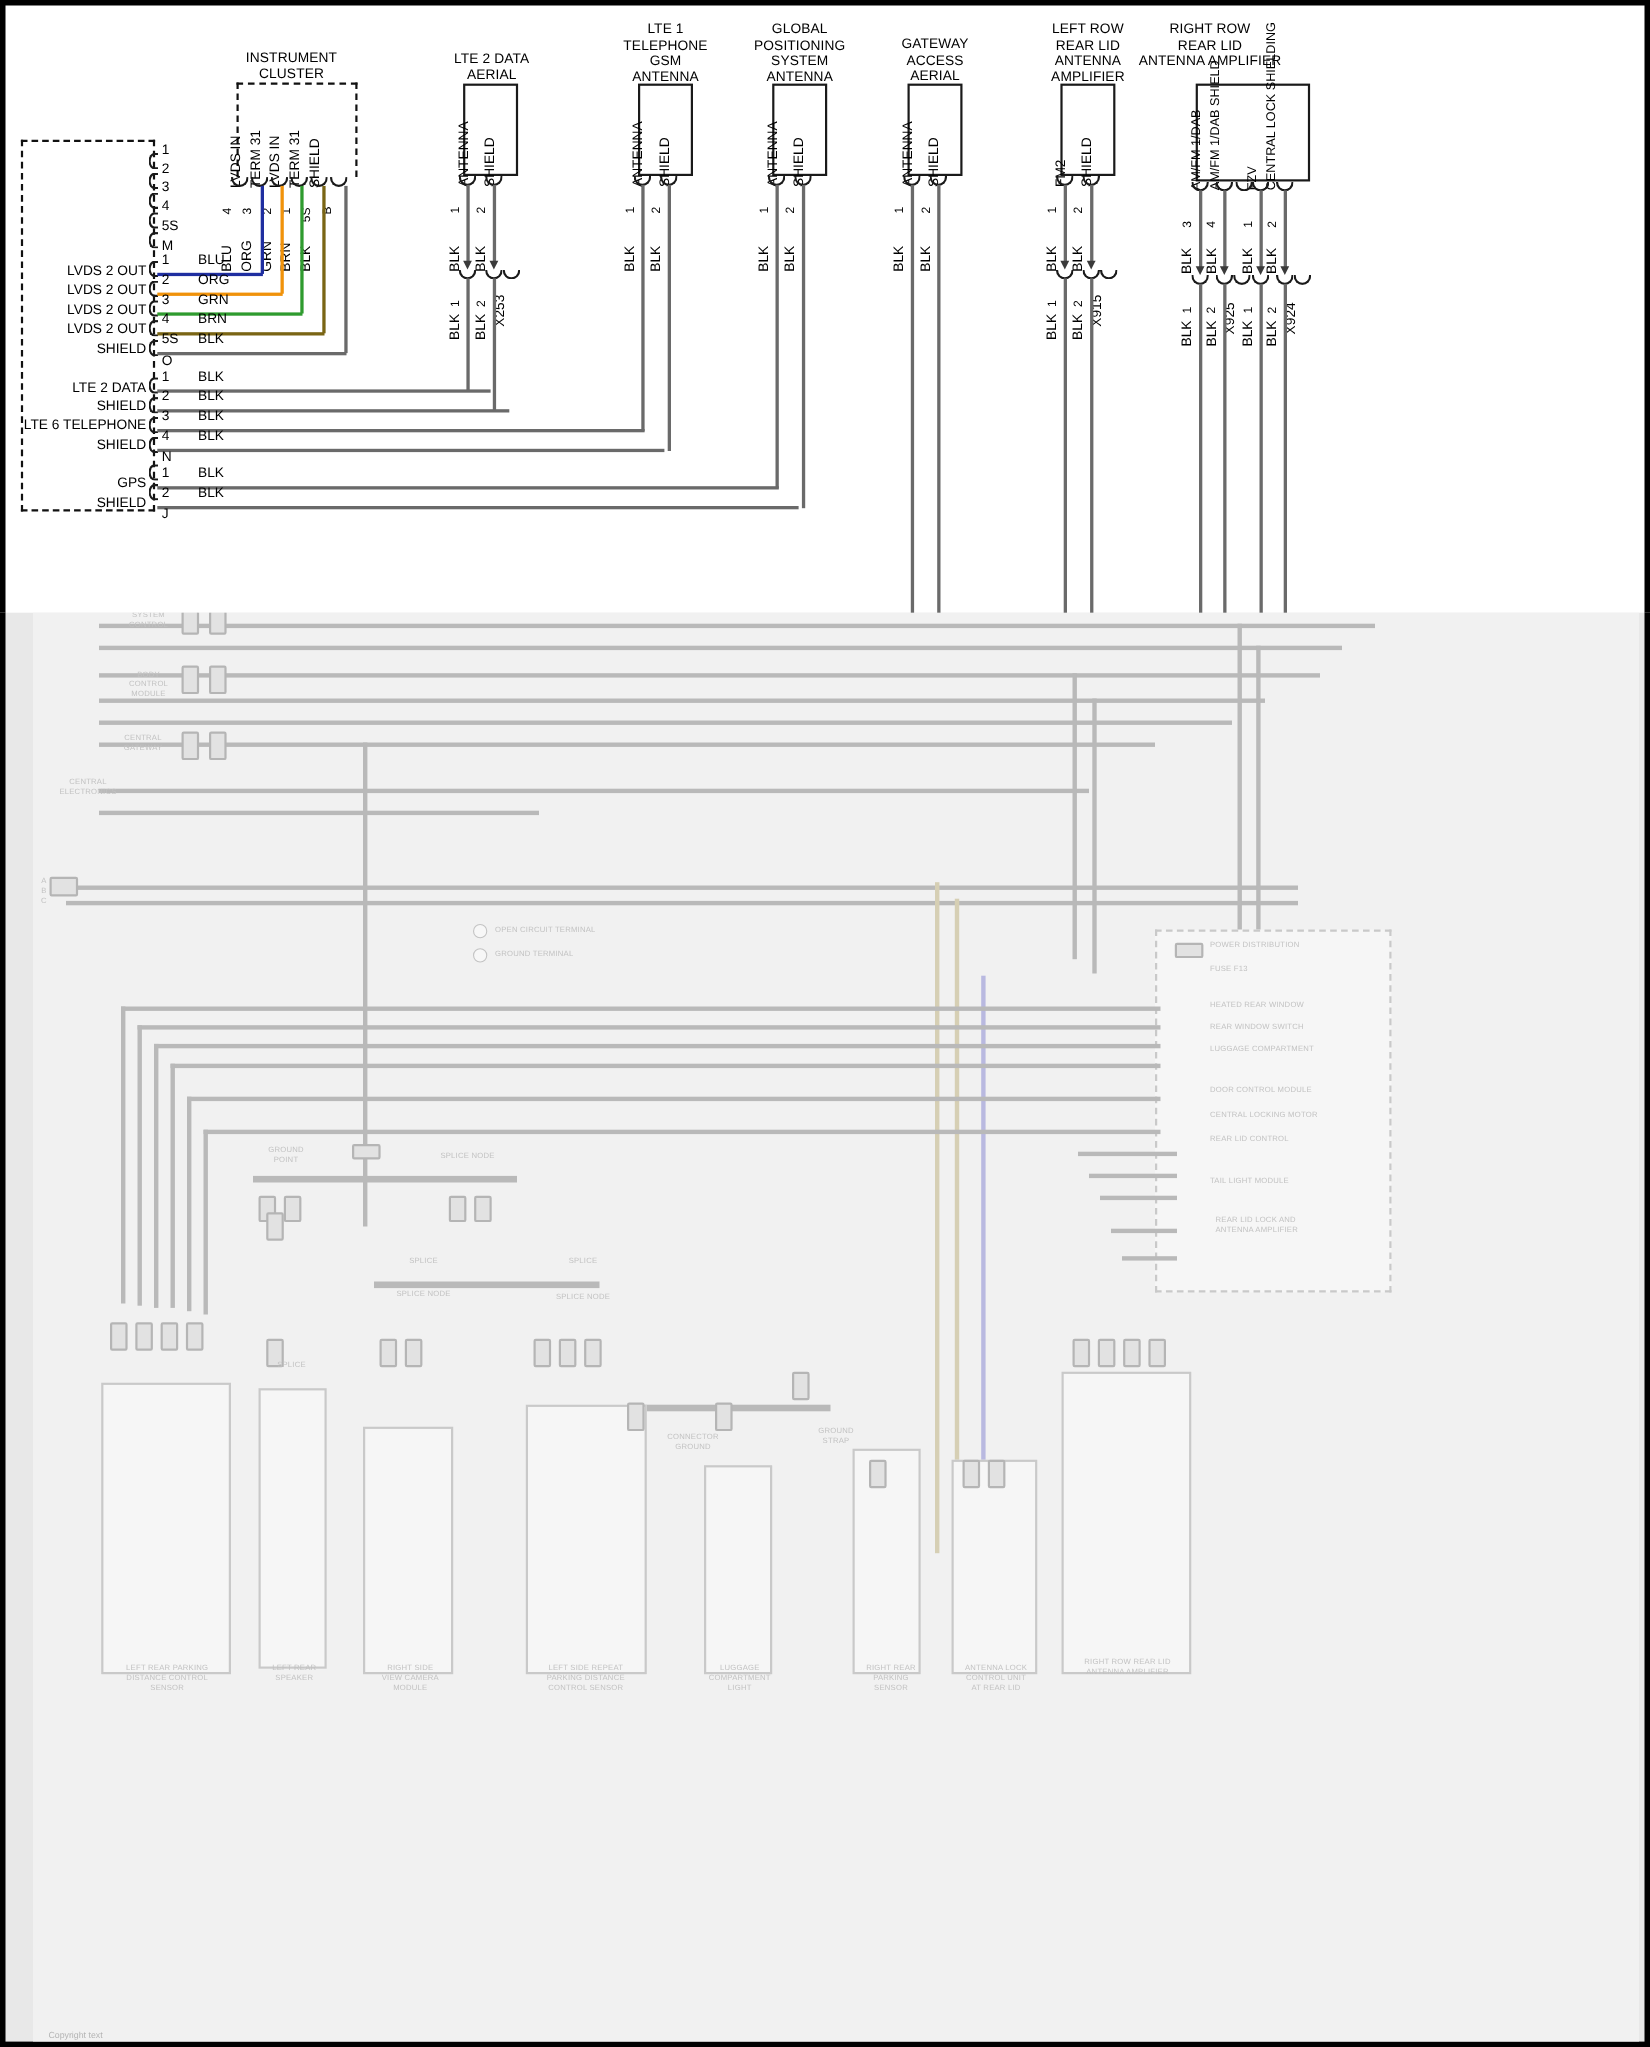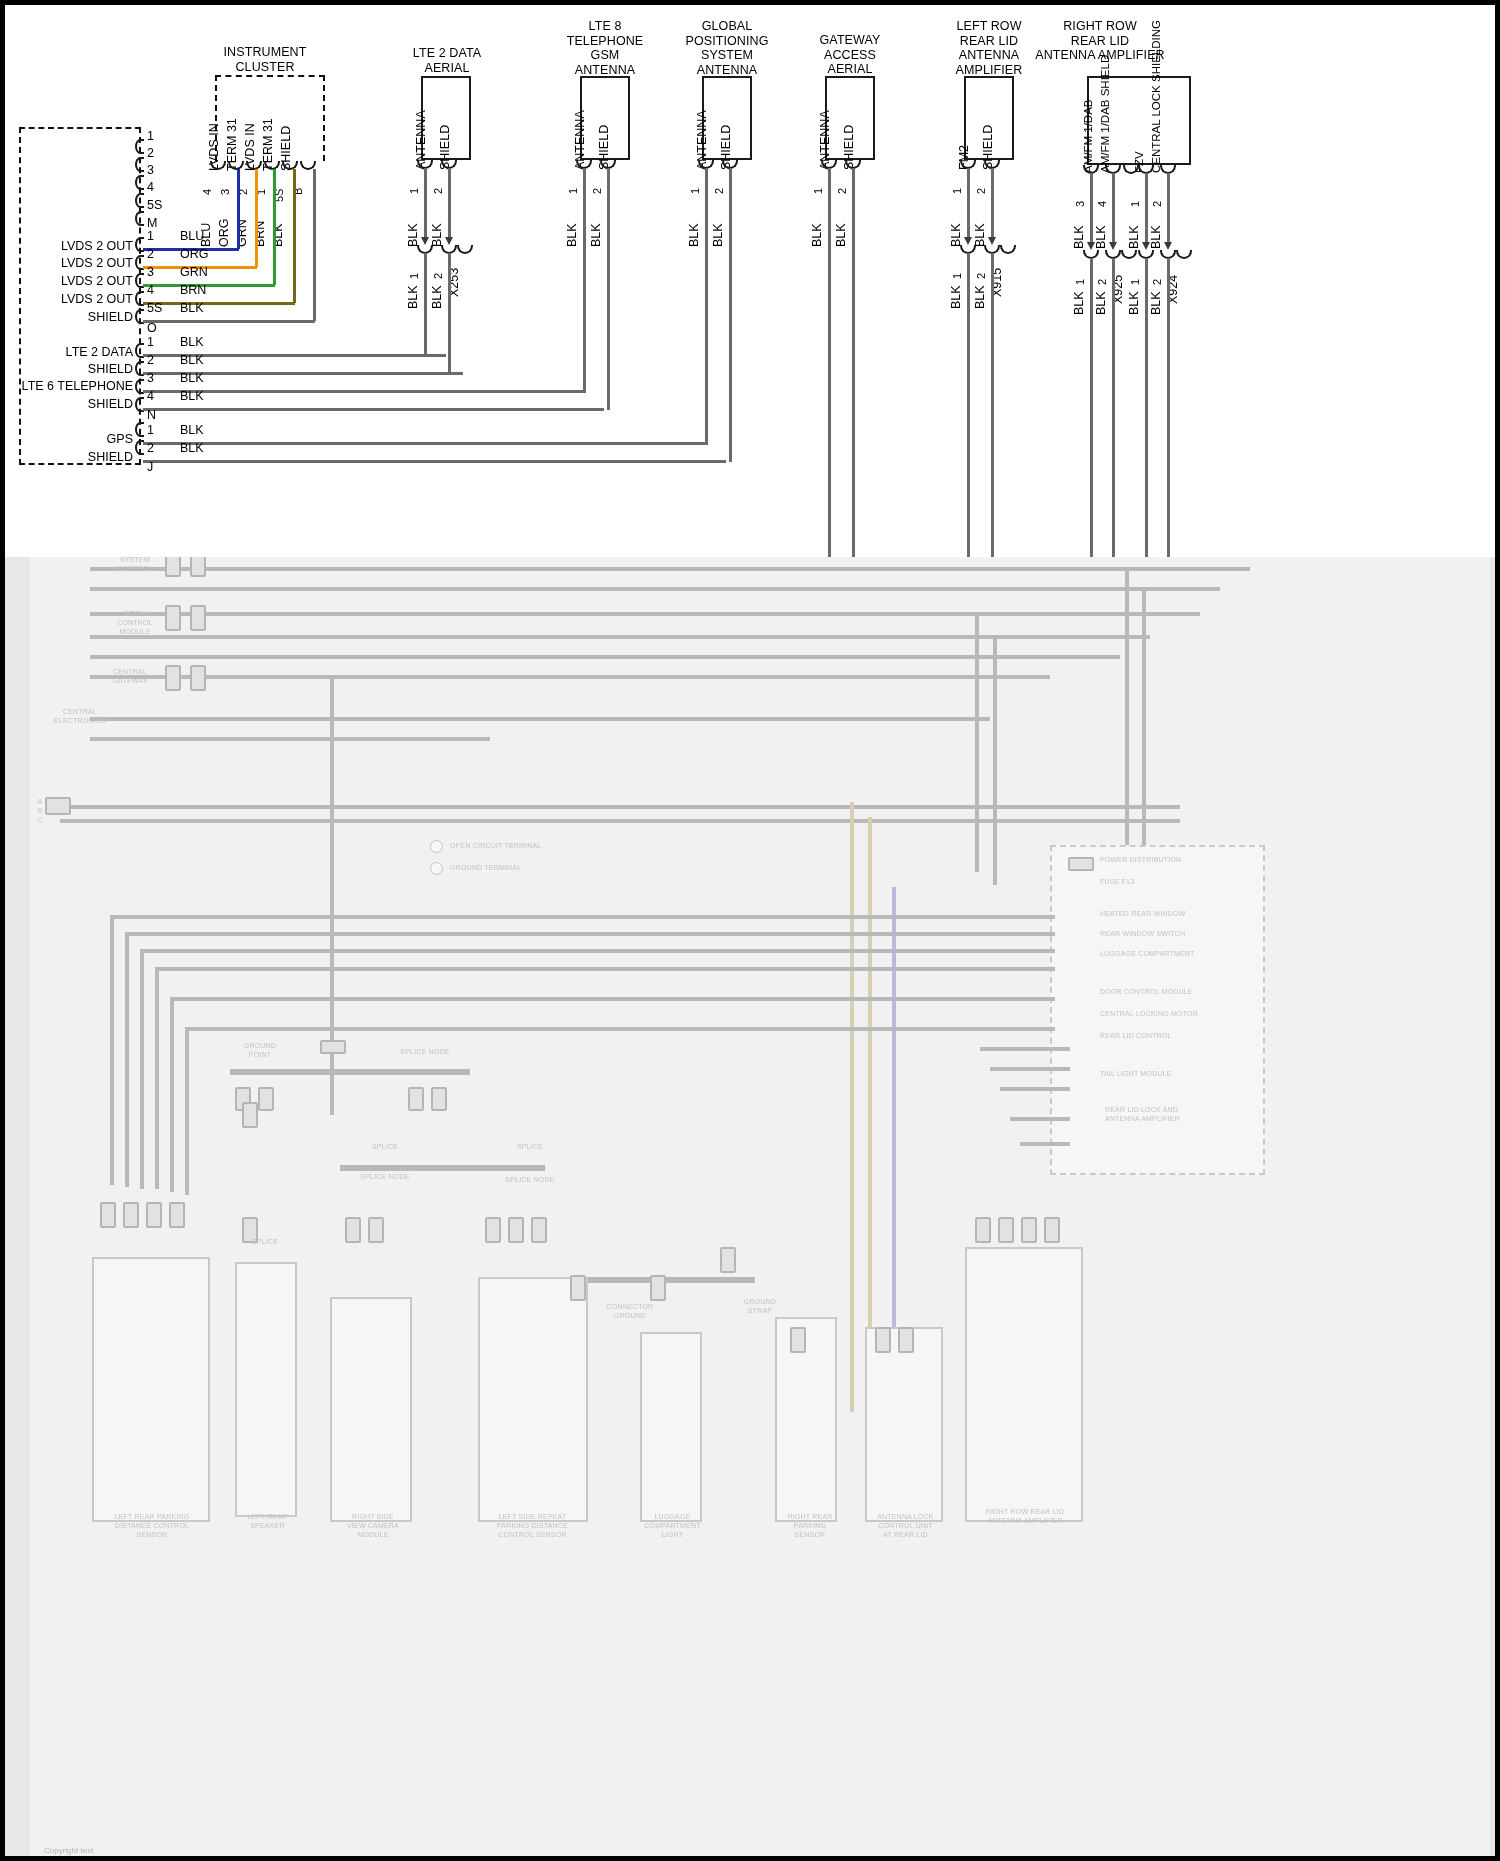--- a/index.html
+++ b/index.html
@@ -315,21 +315,21 @@
     <div class="cup" style="left:436px; top:240px;"></div>
     <div class="cup" style="left:452px; top:240px;"></div>
     <div class="vtext" style="left:415px; top:262px; font-size:11px;">1</div>
     <div class="vtext" style="left:439px; top:262px; font-size:11px;">2</div>
     <div class="vtext" style="left:456px; top:278px;">X253</div>
     <div class="vtext" style="left:415px; top:290px;">BLK</div>
     <div class="vtext" style="left:439px; top:290px;">BLK</div>
     <div class="wire v" style="left:419px; top:248px; height:102px; background:#6a6a6a;"></div>
     <div class="wire v" style="left:443px; top:248px; height:120px; background:#6a6a6a;"></div>
 
-    <div class="comp-title" style="left:540px; top:14px; width:120px;">LTE 8
+    <div class="comp-title" style="left:540px; top:14px; width:120px;">LTE 1
 TELEPHONE
 GSM
 ANTENNA</div>
     <div class="comp-box" style="left:575px; top:71px; width:50px; height:84px;"></div>
     <div class="vtext" style="left:582px; top:151px;">ANTENNA</div>
     <div class="vtext" style="left:606px; top:151px;">SHIELD</div>
     <div class="cup" style="left:571px; top:155px;"></div>
     <div class="cup" style="left:595px; top:155px;"></div>
     <div class="vtext" style="left:574px; top:177px; font-size:11px;">1</div>
     <div class="vtext" style="left:598px; top:177px; font-size:11px;">2</div>

